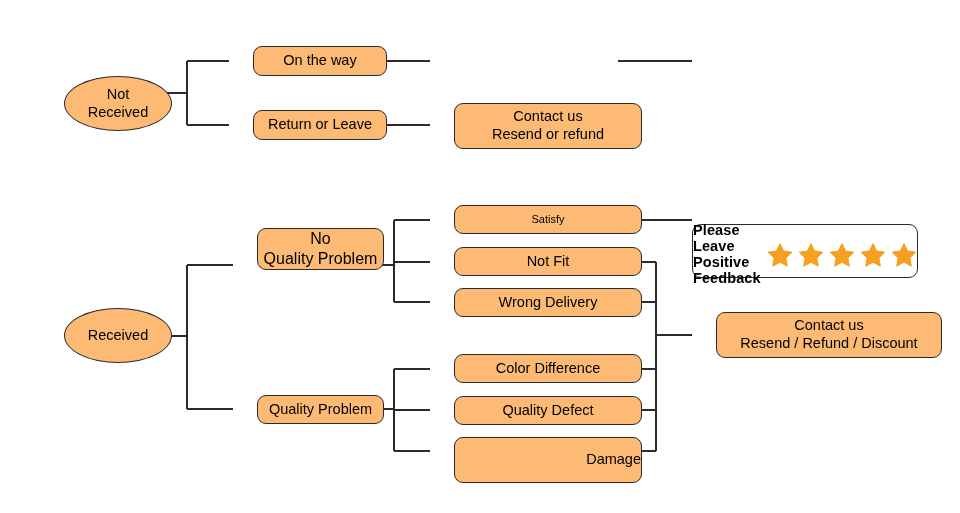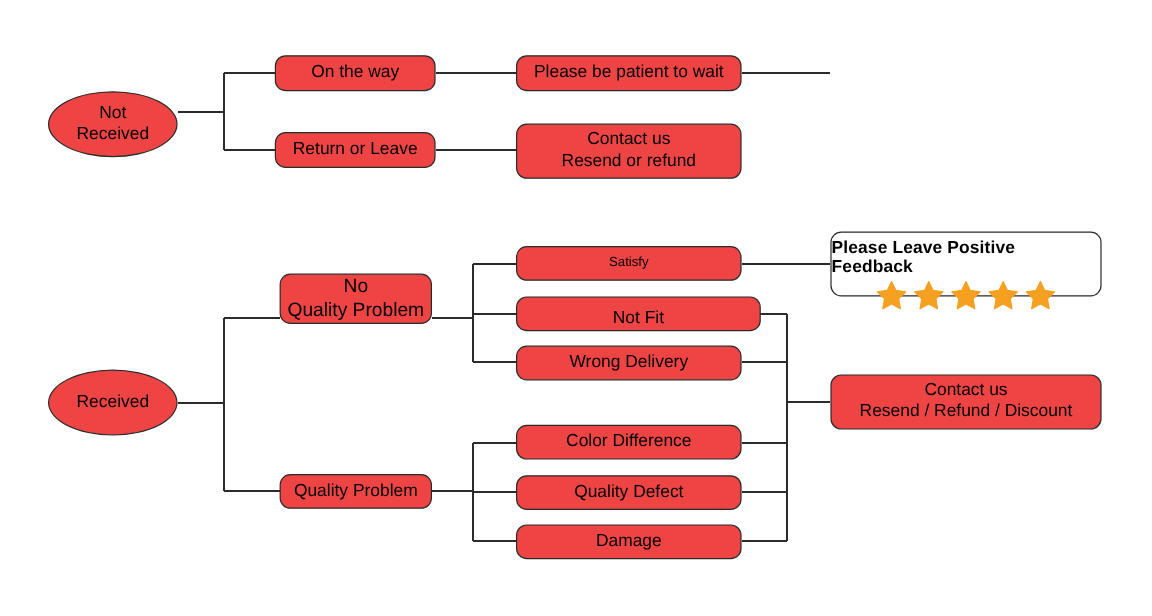--- a/index.html
+++ b/index.html
@@ -24,48 +24,50 @@
     pointer-events: none;
   }
   .node {
     position: absolute;
     box-sizing: border-box;
     display: flex;
     align-items: center;
     justify-content: center;
     text-align: center;
     color: #000000;
-    background: #ef4444;
+    background: #fdba74;
     border: 1px solid #2b2b2b;
     line-height: 1.22;
     white-space: pre-line;
     z-index: 2;
+    margin-left: 24px;
   }
   .node.rounded {
     border-radius: 9px;
   }
   .node.ellipse {
     border-radius: 50%;
   }
   .node .txt {
     display: block;
     white-space: pre-line;
   }
   .feedback-box {
     position: absolute;
     box-sizing: border-box;
     background: #ffffff;
     border: 1px solid #2b2b2b;
     border-radius: 9px;
     display: flex;
-    flex-direction: column;
+    flex-direction: row;
     align-items: center;
     justify-content: flex-start;
     padding-top: 5px;
     z-index: 2;
+    margin-top: 31px;
   }
   .feedback-label {
     font-weight: bold;
     font-size: 14.5px;
     color: #000000;
     letter-spacing: 0.1px;
   }
   .stars {
     display: flex;
     gap: 5px;
@@ -143,50 +145,47 @@
 
   <div class="node rounded" style="left:233px; top:228px; width:127px; height:42px; font-size:16px;">
     <span class="txt">No
 Quality Problem</span>
   </div>
 
   <div class="node rounded" style="left:233px; top:395px; width:127px; height:29px; font-size:14.5px;">
     <span class="txt">Quality Problem</span>
   </div>
 
-  <div class="node rounded" style="left:430px; top:46px; width:188px; height:30px; font-size:14.5px;">
-    <span class="txt">Please be patient to wait</span>
-  </div>
 
   <div class="node rounded" style="left:430px; top:103px; width:188px; height:46px; font-size:14.5px;">
     <span class="txt">Contact us
 Resend or refund</span>
   </div>
 
   <div class="node rounded" style="left:430px; top:205px; width:188px; height:29px; font-size:11px;">
     <span class="txt">Satisfy</span>
   </div>
 
-  <div class="node rounded" style="left:430px; top:247px; width:204px; height:29px; font-size:14.5px;align-items:flex-end;">
+  <div class="node rounded" style="left:430px; top:247px; width:188px; height:29px; font-size:14.5px;">
     <span class="txt">Not Fit</span>
   </div>
 
   <div class="node rounded" style="left:430px; top:288px; width:188px; height:29px; font-size:14.5px;justify-content:center;">
     <span class="txt">Wrong Delivery</span>
   </div>
 
   <div class="node rounded" style="left:430px; top:354px; width:188px; height:29px; font-size:14.5px;">
     <span class="txt">Color Difference</span>
   </div>
 
   <div class="node rounded" style="left:430px; top:396px; width:188px; height:29px; font-size:14.5px;">
     <span class="txt">Quality Defect</span>
   </div>
 
-  <div class="node rounded" style="left:430px; top:437px; width:188px; height:29px; font-size:14.5px;">
+  <div class="node rounded" style="left:430px; top:437px; width:188px; height:46px; font-size:14.5px;justify-content:flex-end;">
     <span class="txt">Damage</span>
   </div>
 
 
   <div class="node rounded" style="left:692px; top:312px; width:226px; height:46px; font-size:14.5px;">
     <span class="txt">Contact us
 Resend / Refund / Discount</span>
   </div>
 
   <div class="feedback-box" style="left:692px; top:193px; width:226px; height:54px;">

